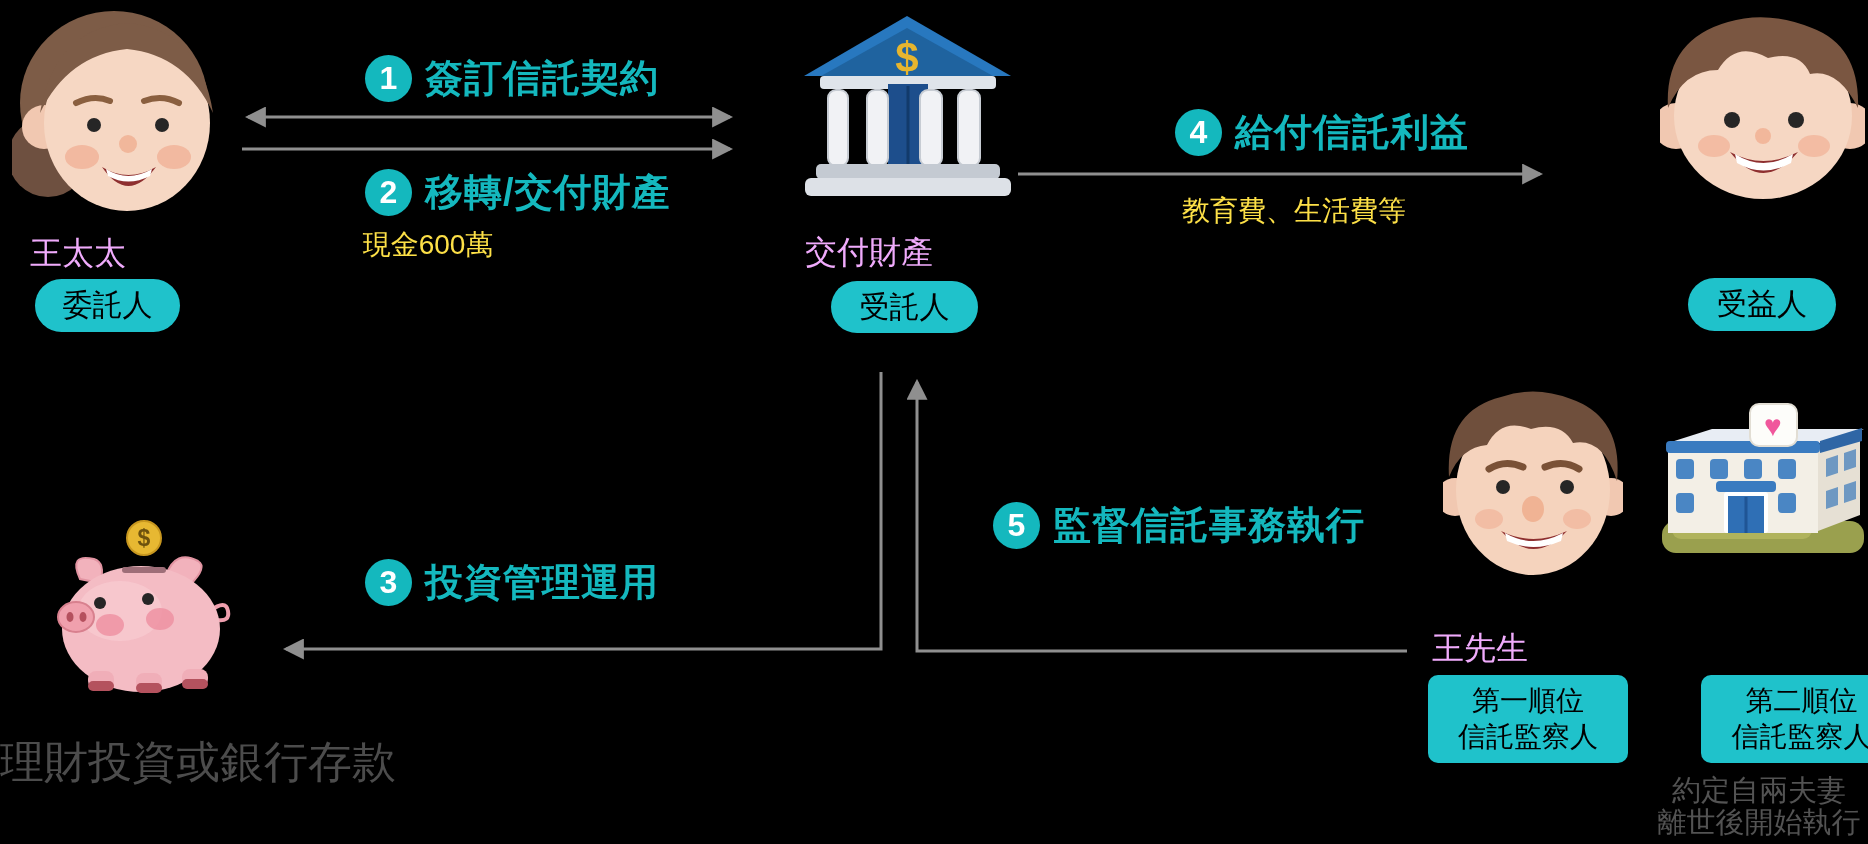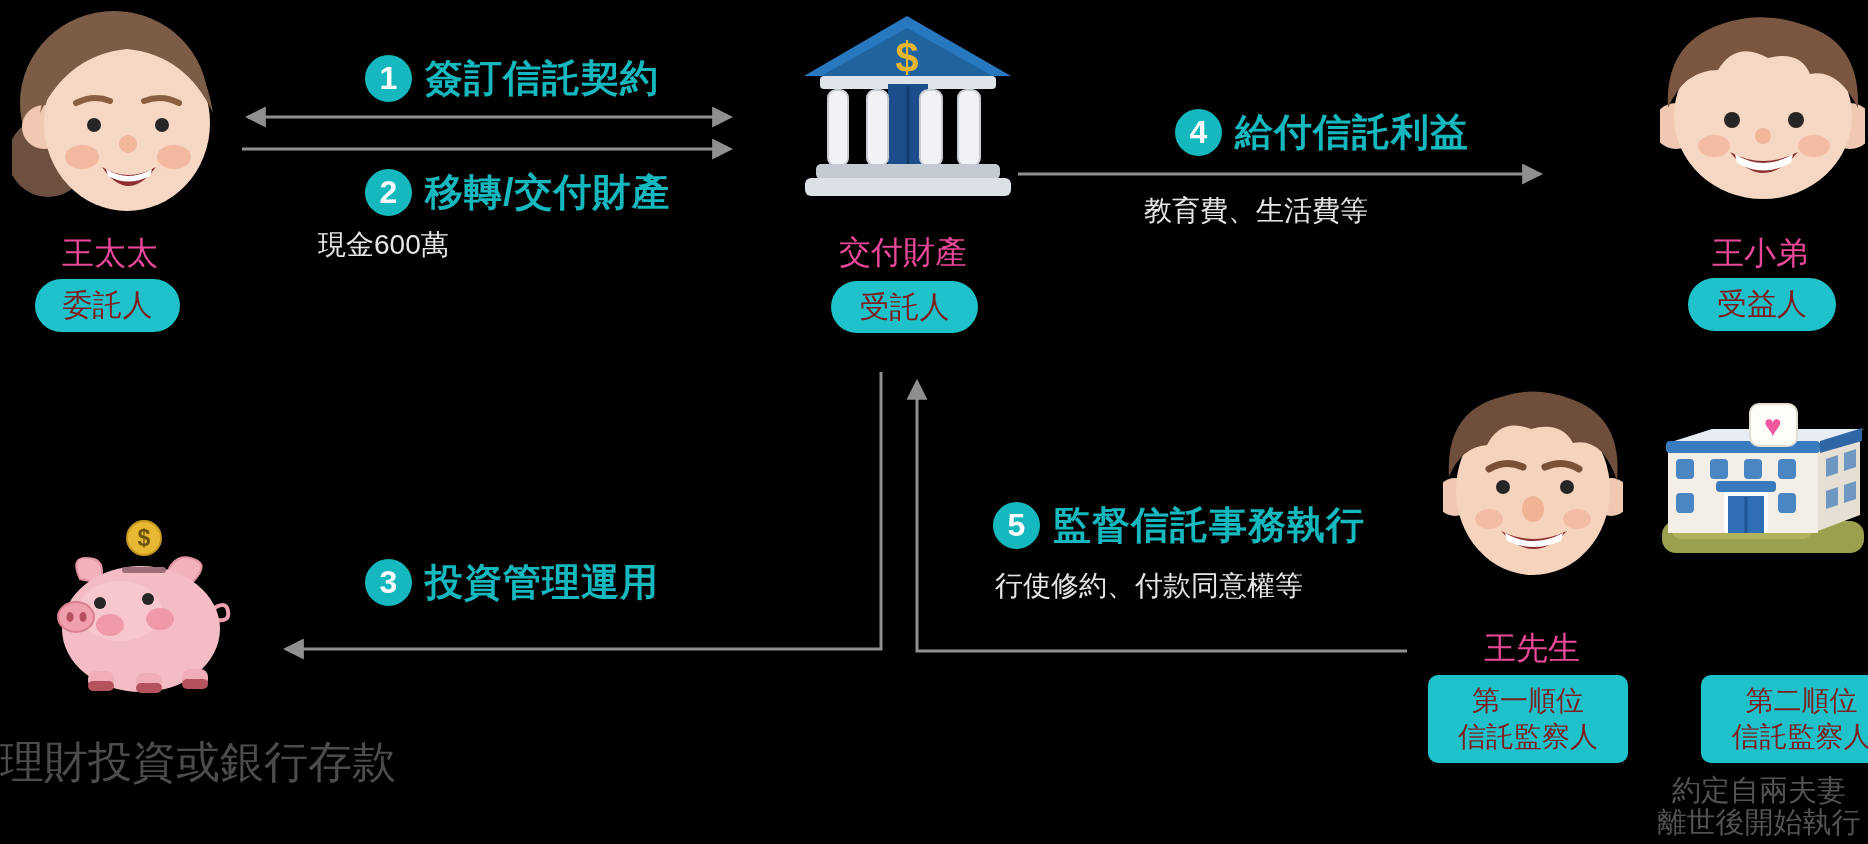--- a/index.html
+++ b/index.html
@@ -7,23 +7,23 @@
     position:relative;width:1868px;height:844px;background:#000;overflow:hidden;
     font-family:"Liberation Sans","DejaVu Sans",sans-serif;
   }
   .abs{position:absolute;}
   svg{display:block;}
   
   .flow{position:absolute;display:flex;align-items:center;gap:13px;}
   .num{width:47px;height:47px;border-radius:50%;background:var(--accent);
        color:#fff;font-size:32px;font-weight:700;display:flex;align-items:center;justify-content:center;}
   .flabel{color:var(--accent);font-size:38px;font-weight:700;letter-spacing:1px;white-space:nowrap;}
-  .sub{position:absolute;color:#e5e5e5;font-size:28px;text-align:left;white-space:nowrap;}
-  .name{position:absolute;color:#ec4899;font-size:32px;text-align:center;white-space:nowrap;}
-  .badge{position:absolute;background:var(--badge);color:#7f1d1d;border-radius:27px;
+  .sub{position:absolute;color:#fde047;font-size:28px;text-align:center;white-space:nowrap;}
+  .name{position:absolute;color:#f0abfc;font-size:32px;white-space:nowrap;}
+  .badge{position:absolute;background:var(--badge);color:#000000;border-radius:27px;
          display:flex;align-items:center;justify-content:center;font-size:30px;white-space:nowrap;}
   .badge.two{flex-direction:column;border-radius:10px;font-size:28px;line-height:1.28;}
   .note{position:absolute;color:#535353;font-size:29px;line-height:1.12;text-align:center;white-space:nowrap;}
   .invest{position:absolute;color:#4c4c4c;font-size:44px;white-space:nowrap;}
 </style>
 </head>
 <body>
 
 <div class="canvas" style="--accent:#14b8be;--badge:#1fc2cb;">
 
@@ -180,25 +180,23 @@
   <div class="flow" style="left:1175px;top:107px">
     <div class="num">4</div>
     <div class="flabel">給付信託利益</div>
   </div>
   <div class="sub" style="left:1144px;top:192px;width:300px">教育費、生活費等</div>
 
   <div class="flow" style="left:993px;top:500px">
     <div class="num">5</div>
     <div class="flabel">監督信託事務執行</div>
   </div>
-  <div class="sub" style="left:995px;top:567px;width:310px">行使修約、付款同意權等</div>
 
   <div class="name" style="left:30px;top:232px;width:160px">王太太</div>
   <div class="name" style="left:805px;top:231px;width:196px">交付財產</div>
-  <div class="name" style="left:1660px;top:232px;width:200px">王小弟</div>
   <div class="name" style="left:1432px;top:627px;width:200px">王先生</div>
   <div class="invest" style="left:0;top:733px">理財投資或銀行存款</div>
 
   <div class="badge" style="left:35px;top:279px;width:145px;height:53px">委託人</div>
   <div class="badge" style="left:831px;top:281px;width:147px;height:52px">受託人</div>
   <div class="badge" style="left:1688px;top:278px;width:148px;height:53px">受益人</div>
 
   <div class="badge two" style="left:1428px;top:675px;width:200px;height:88px">
     <div>第一順位</div>
     <div>信託監察人</div>

